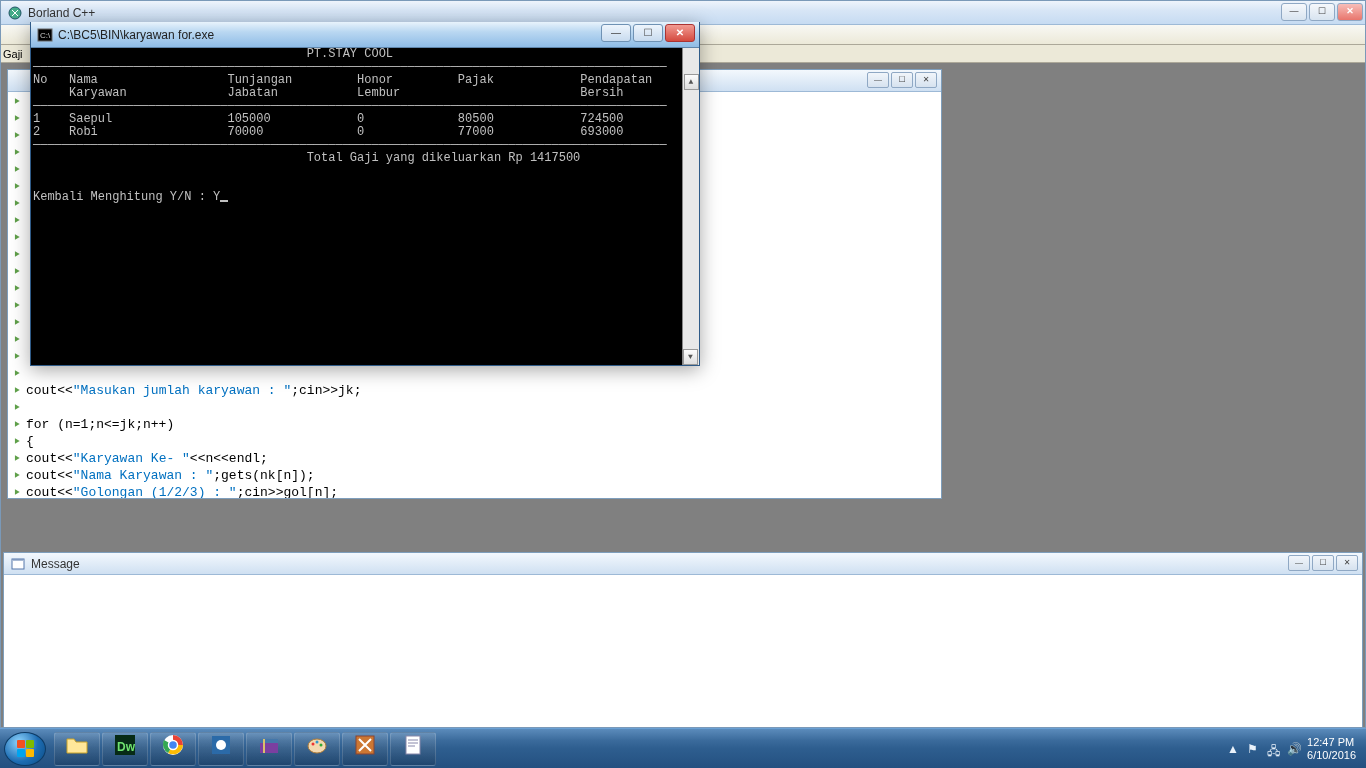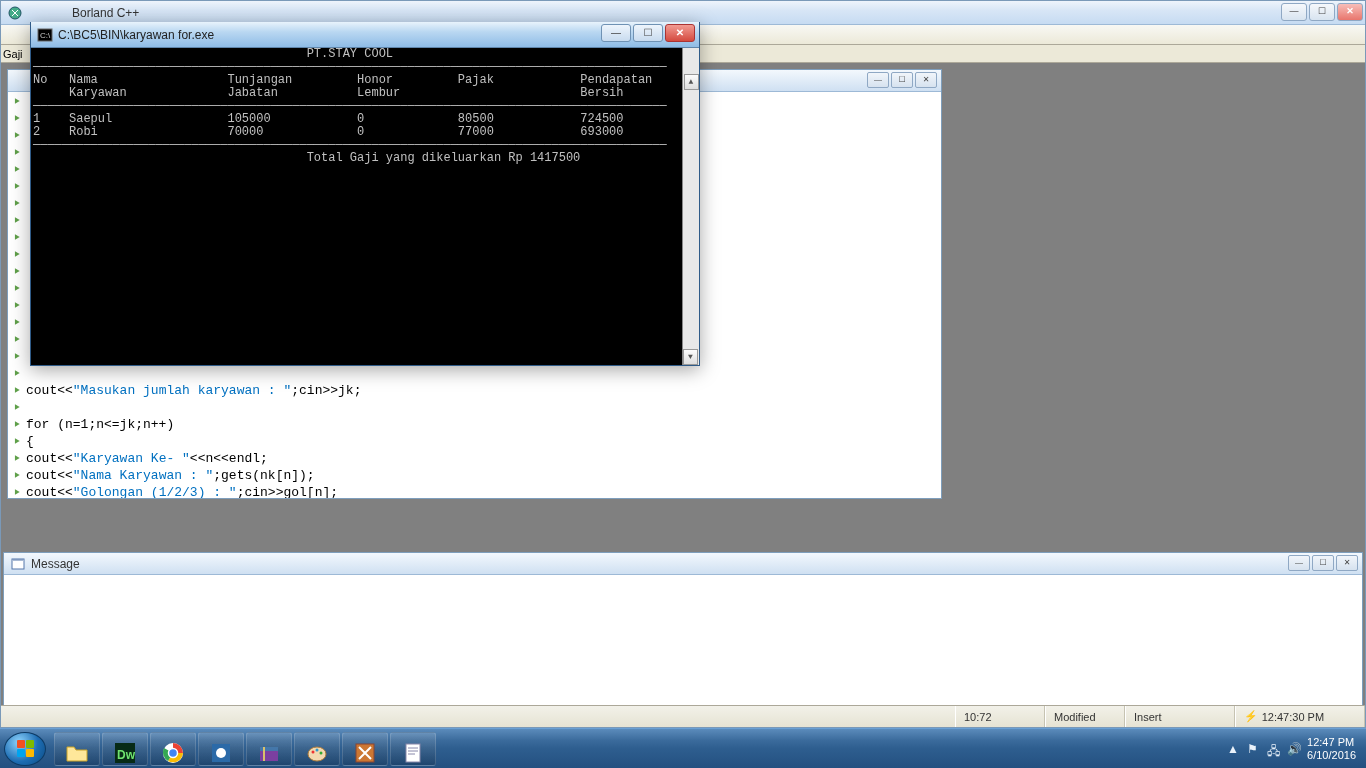--- a/index.html
+++ b/index.html
@@ -29,21 +29,21 @@
   align-items: center;
   padding: 0 6px;
   border-bottom: 1px solid #9db9d6;
   position: relative;
 }
 .title-icon {
   width: 16px; height: 16px;
   margin-right: 5px;
   display: inline-block;
 }
-.title-text { color: #333; font-size: 12px; margin-left: 44px; }
+.title-text { color: #333; font-size: 12px; }
 .win-controls {
   position: absolute;
   right: 2px; top: 2px;
   display: flex;
   gap: 2px;
 }
 .win-btn {
   width: 26px; height: 18px;
   background: linear-gradient(#f6f8fb,#d8e4f0);
   border: 1px solid #8fa8c4;
@@ -286,21 +286,21 @@
   align-items: center;
   justify-content: center;
 }
 .tb-btn {
   width: 46px; height: 34px;
   margin-right: 2px;
   border-radius: 3px;
   background: linear-gradient(rgba(255,255,255,0.15),rgba(0,0,0,0.15));
   border: 1px solid rgba(255,255,255,0.15);
   display: flex;
-  align-items: flex-end;
+  align-items: flex-start;
   justify-content: center;
   cursor: pointer;
 }
 .tb-icon { width: 24px; height: 24px; }
 .tb-spacer { flex: 1; }
 .tray {
   display: flex;
   align-items: center;
   gap: 6px;
   color: #fff;
@@ -374,30 +374,20 @@
           <div class="mdi-btn">☐</div>
           <div class="mdi-btn">✕</div>
         </div>
       </div>
       <div class="msg-body"></div>
 
     </div>
 
   </div>
 
-  <div class="status-bar">
-    <div class="status-spacer"></div>
-    <div class="status-cell" style="width:90px">10:72</div>
-    <div class="status-cell" style="width:80px">Modified</div>
-    <div class="status-cell" style="width:110px">Insert</div>
-    <div class="status-cell" style="width:130px">
-      <span style="margin-right:4px;color:#b80;">⚡</span>
-      <span>12:47:30 PM</span>
-    </div>
-  </div>
 </div>
 
 <div class="console-window">
   <div class="console-title">
     <span class="title-icon">
       <svg viewBox="0 0 16 16">
           <rect x="1" y="2" width="14" height="12" fill="#000" stroke="#666"></rect>
           <text x="3" y="11" font-size="8" fill="#ccc">C:\</text>
         </svg>
     </span>
@@ -410,21 +400,21 @@
   </div>
   <div class="console-body" id="console-body"><div>                                      PT.STAY COOL
 ————————————————————————————————————————————————————————————————————————————————————————
 No   Nama                  Tunjangan         Honor         Pajak            Pendapatan
      Karyawan              Jabatan           Lembur                         Bersih
 ————————————————————————————————————————————————————————————————————————————————————————
 1    Saepul                105000            0             80500            724500
 2    Robi                  70000             0             77000            693000
 ————————————————————————————————————————————————————————————————————————————————————————
                                       Total Gaji yang dikeluarkan Rp 1417500</div>
-    <div class="console-scroll">
+    <div>Kembali Menghitung Y/N : Y<span class="cursor"></span></div><div class="console-scroll">
       <div class="scroll-btn">▲</div>
       <div class="scroll-track"></div>
       <div class="scroll-btn" style="position:absolute;bottom:0;">▼</div>
     </div>
   </div>
 </div>
 
 <div class="taskbar">
   <div class="start-orb">
     <div class="win-flag">

